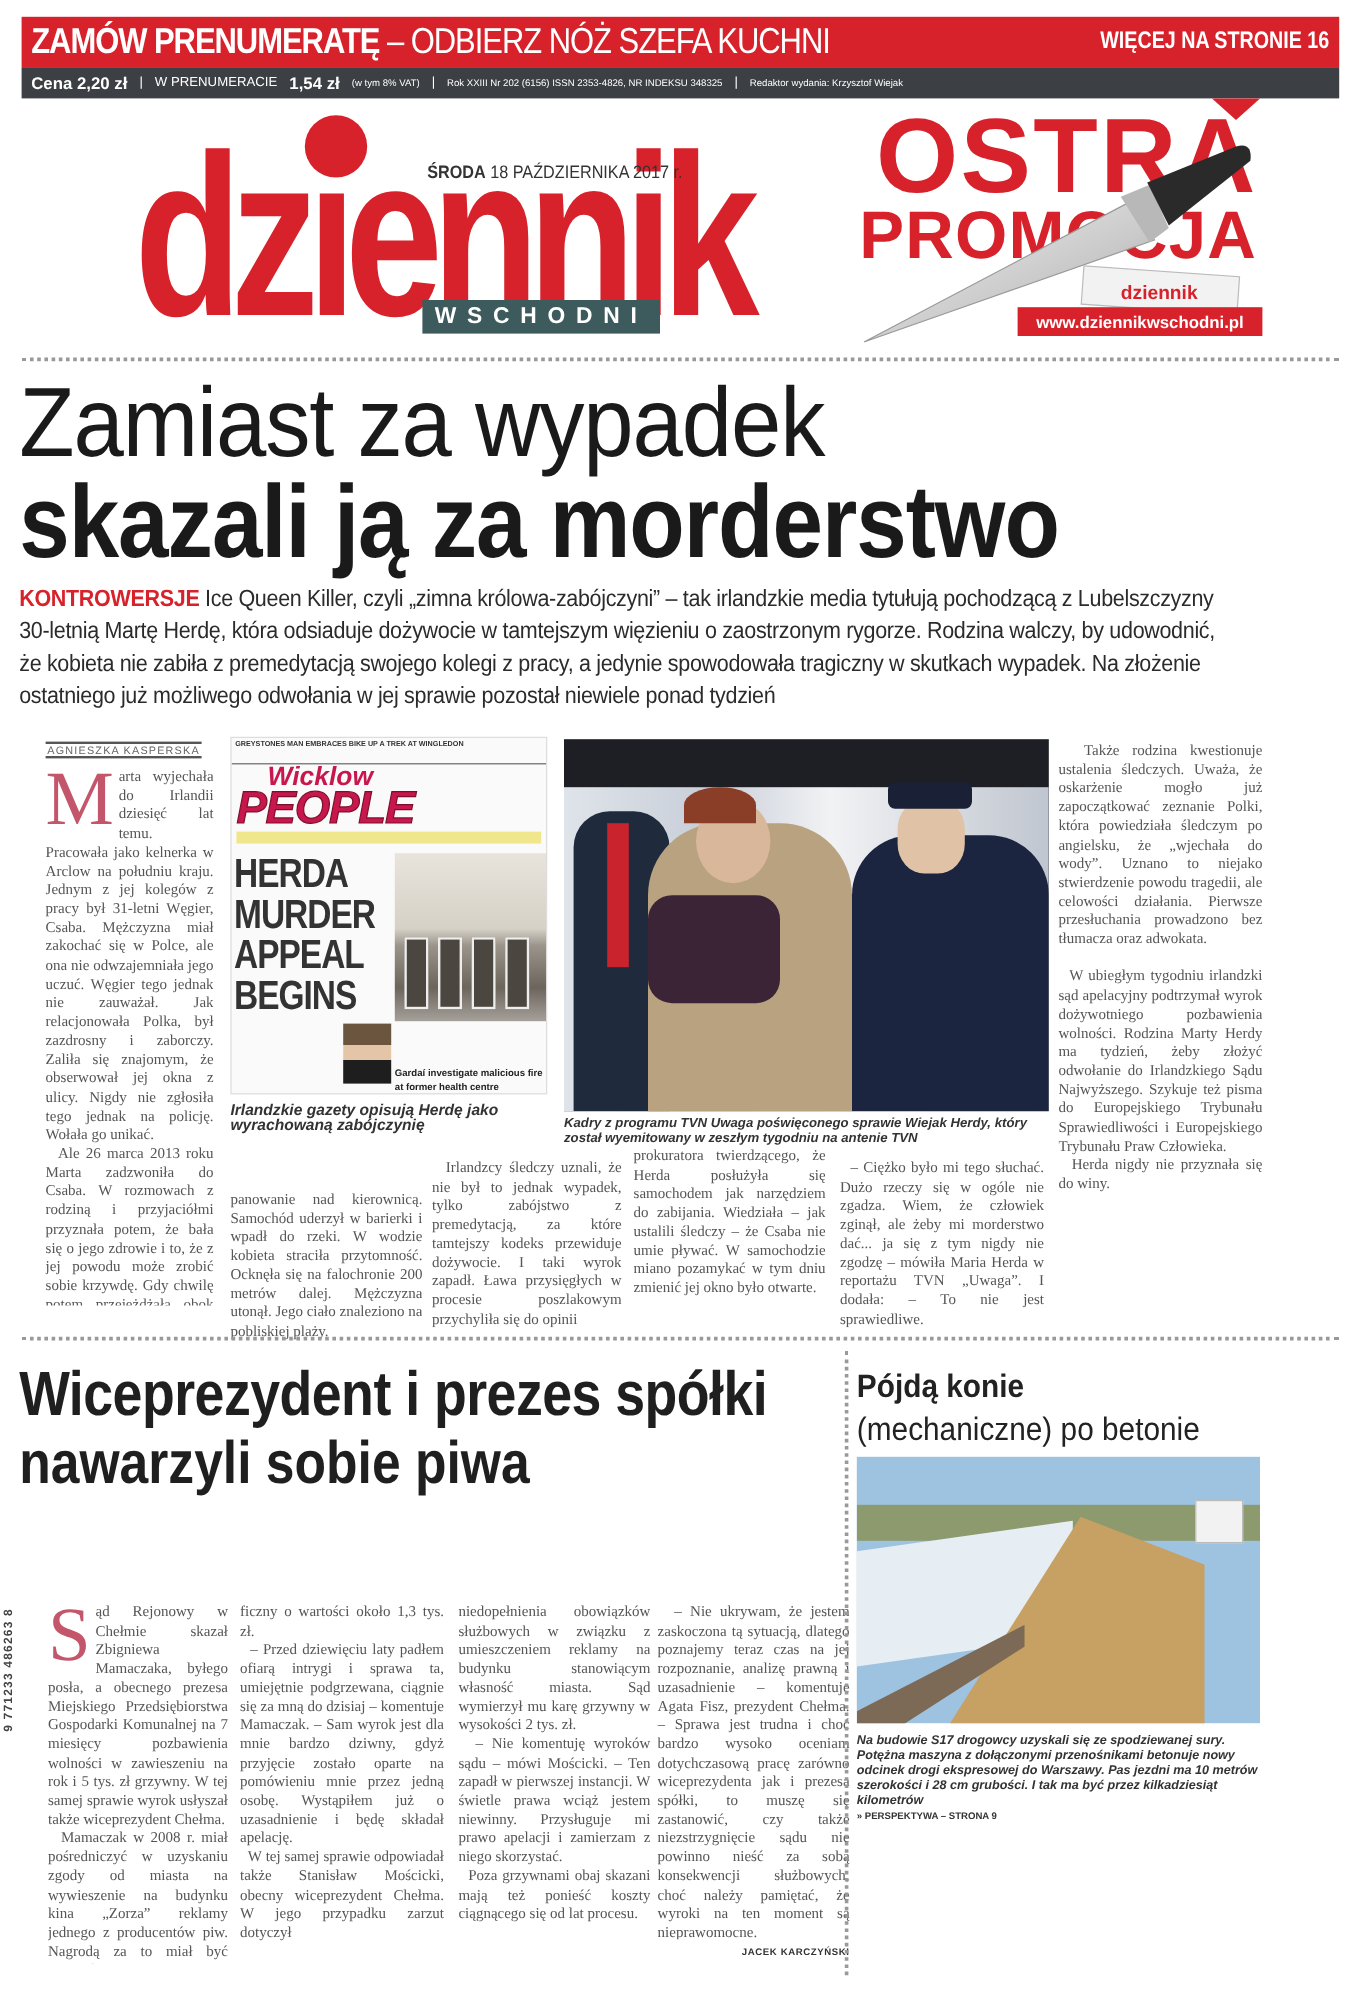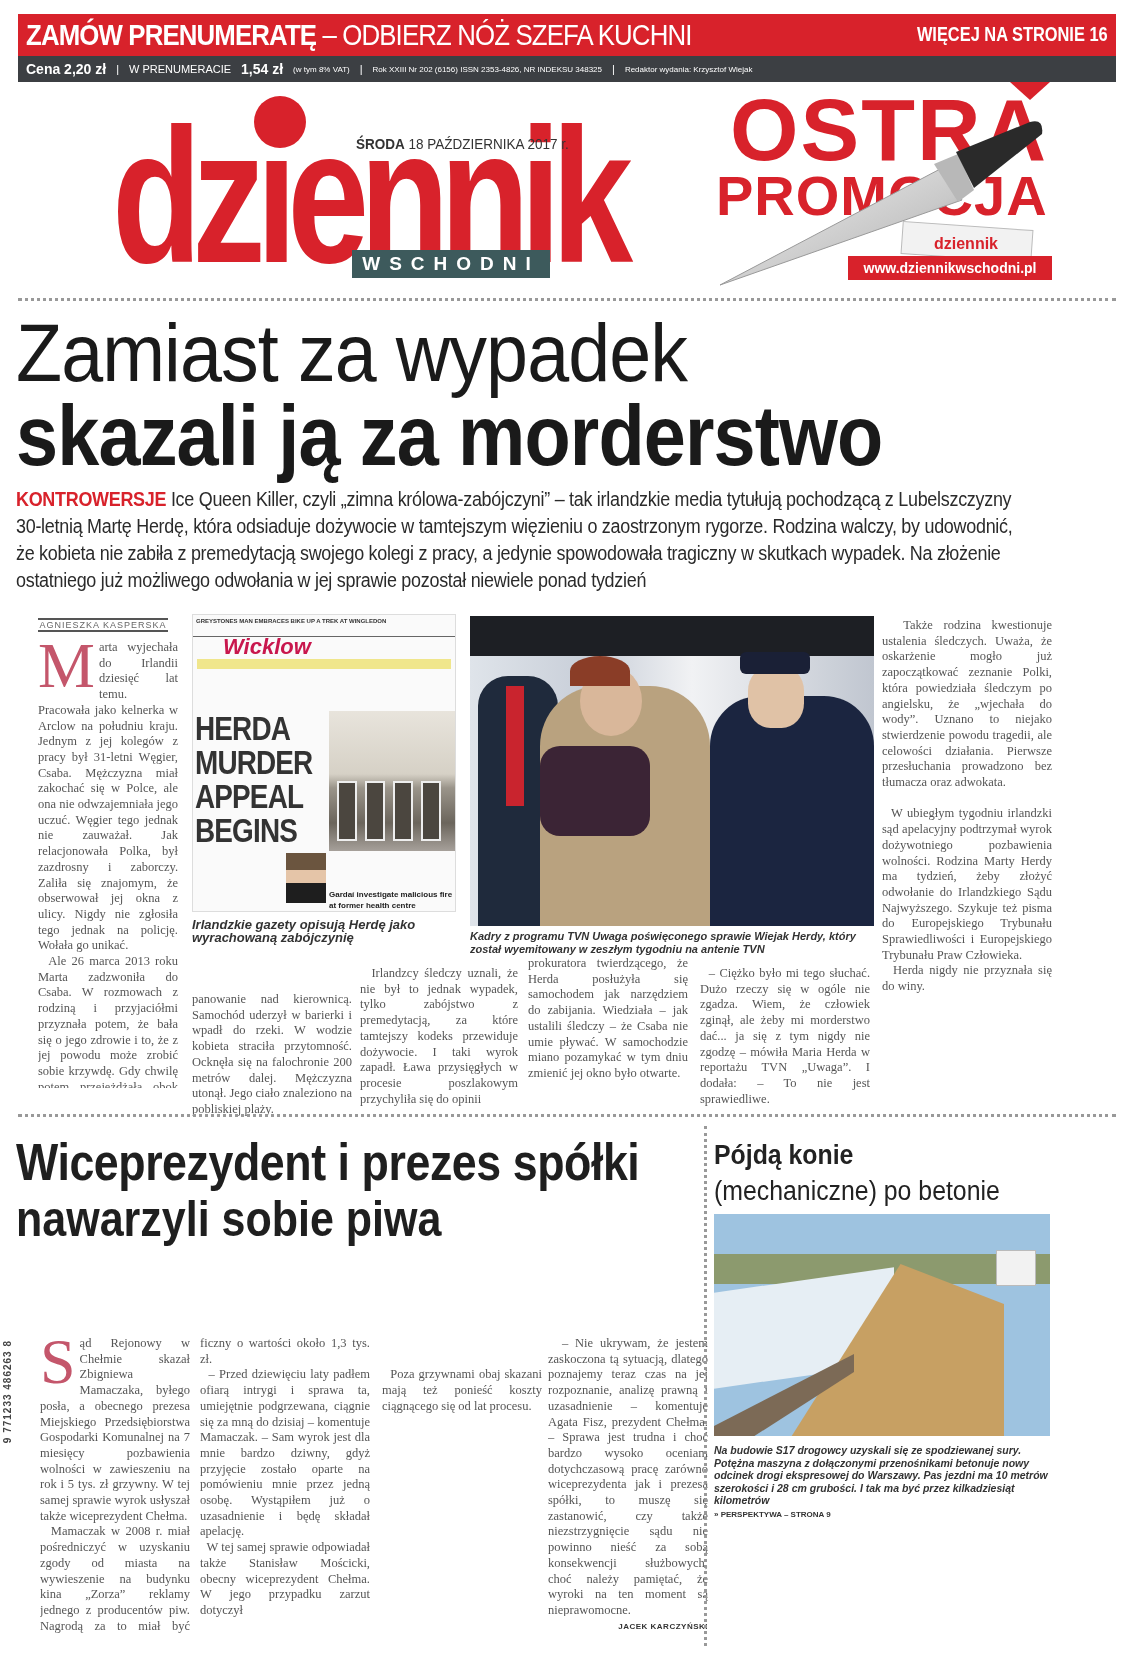--- a/index.html
+++ b/index.html
@@ -130,20 +130,21 @@
 <div class="abs byline">AGNIESZKA KASPERSKA</div>
 <div class="abs body-col" style="left:38px; top:640px; width:140px; height:448px; overflow:hidden;">
   <span class="dropcap">M</span>
   <span>arta wyjechała do Irlandii dziesięć lat temu. Pracowała jako kelnerka w Arclow na południu kraju. Jednym z jej kolegów z pracy był 31-letni Węgier, Csaba. Mężczyzna miał zakochać się w Polce, ale ona nie odwzajemniała jego uczuć. Węgier tego jednak nie zauważał. Jak relacjonowała Polka, był zazdrosny i zaborczy. Zaliła się znajomym, że obserwował jej okna z ulicy. Nigdy nie zgłosiła tego jednak na policję. Wołała go unikać.</span><br>
   &nbsp;&nbsp;<span>Ale 26 marca 2013 roku Marta zadzwoniła do Csaba. W rozmowach z rodziną i przyjaciółmi przyznała potem, że bała się o jego zdrowie i to, że z jej powodu może zrobić sobie krzywdę. Gdy chwilę potem przejeżdżała obok jego domu, mężczyzna podbiegł do auta prosząc, by zabrała go, bo ma jej coś do powiedzenia. Z relacji kobiety wynika, że w aucie zaczął krzyczeć. Kobieta straciła</span>
 </div>
 
 <div class="abs clip">
   <div class="clip-top">GREYSTONES MAN EMBRACES BIKE UP A TREK AT WINGLEDON</div>
   <div class="clip-wick">Wicklow</div>
+  <div class="clip-people">PEOPLE</div>
   <div class="clip-yellow"></div>
   <div class="clip-headline">HERDA MURDER APPEAL BEGINS</div>
   <div class="clip-photo">
     <div class="win" style="left:8px"></div>
       <div class="win" style="left:36px"></div>
       <div class="win" style="left:64px"></div>
       <div class="win" style="left:92px"></div>
   </div>
   <div class="clip-face"></div>
   <div class="clip-sub">Gardaí investigate malicious fire at former health centre</div>
@@ -187,22 +188,22 @@
   <span class="dropcap">S</span>
   <span>ąd Rejonowy w Chełmie skazał Zbigniewa Mamaczaka, byłego posła, a obecnego prezesa Miejskiego Przedsiębiorstwa Gospodarki Komunalnej na 7 miesięcy pozbawienia wolności w zawieszeniu na rok i 5 tys. zł grzywny. W tej samej sprawie wyrok usłyszał także wiceprezydent Chełma.</span><br>
   &nbsp;&nbsp;<span>Mamaczak w 2008 r. miał pośredniczyć w uzyskaniu zgody od miasta na wywieszenie na budynku kina „Zorza” reklamy jednego z producentów piw. Nagrodą za to miał być aparat fotogra-</span>
 </div>
 <div class="abs body-col" style="left:200px; top:1336px; width:170px; height:300px; overflow:hidden;">
   <span>ficzny o wartości około 1,3 tys. zł.</span><br>
   &nbsp;&nbsp;<span>– Przed dziewięciu laty padłem ofiarą intrygi i sprawa ta, umiejętnie podgrzewana, ciągnie się za mną do dzisiaj – komentuje Mamaczak. – Sam wyrok jest dla mnie bardzo dziwny, gdyż przyjęcie zostało oparte na pomówieniu mnie przez jedną osobę. Wystąpiłem już o uzasadnienie i będę składał apelację.</span><br>
   &nbsp;&nbsp;<span>W tej samej sprawie odpowiadał także Stanisław Mościcki, obecny wiceprezydent Chełma. W jego przypadku zarzut dotyczył</span>
 </div>
 <div class="abs body-col" style="left:382px; top:1336px; width:160px; height:300px; overflow:hidden;">
-  <br>
-  &nbsp;&nbsp;<br>
+  <span>niedopełnienia obowiązków służbowych w związku z umieszczeniem reklamy na budynku stanowiącym własność miasta. Sąd wymierzył mu karę grzywny w wysokości 2 tys. zł.</span><br>
+  &nbsp;&nbsp;<span>– Nie komentuję wyroków sądu – mówi Mościcki. – Ten zapadł w pierwszej instancji. W świetle prawa wciąż jestem niewinny. Przysługuje mi prawo apelacji i zamierzam z niego skorzystać.</span><br>
   &nbsp;&nbsp;<span>Poza grzywnami obaj skazani mają też ponieść koszty ciągnącego się od lat procesu.</span>
 </div>
 <div class="abs body-col" style="left:548px; top:1336px; width:160px; height:280px; overflow:hidden;">
   &nbsp;&nbsp;<span>– Nie ukrywam, że jestem zaskoczona tą sytuacją, dlatego poznajemy teraz czas na jej rozpoznanie, analizę prawną i uzasadnienie – komentuje Agata Fisz, prezydent Chełma. – Sprawa jest trudna i choć bardzo wysoko oceniam dotychczasową pracę zarówno wiceprezydenta jak i prezesa spółki, to muszę się zastanowić, czy także niezstrzygnięcie sądu nie powinno nieść za sobą konsekwencji służbowych, choć należy pamiętać, że wyroki na ten moment są nieprawomocne.</span>
 </div>
 <div class="abs author" style="left:548px; top:1622px; width:160px;">JACEK KARCZYŃSKI</div>
 
 <div class="abs vsep" style="left:704px; top:1126px; height:520px;"></div>
 
 <div class="abs side-h1">Pójdą konie</div>

